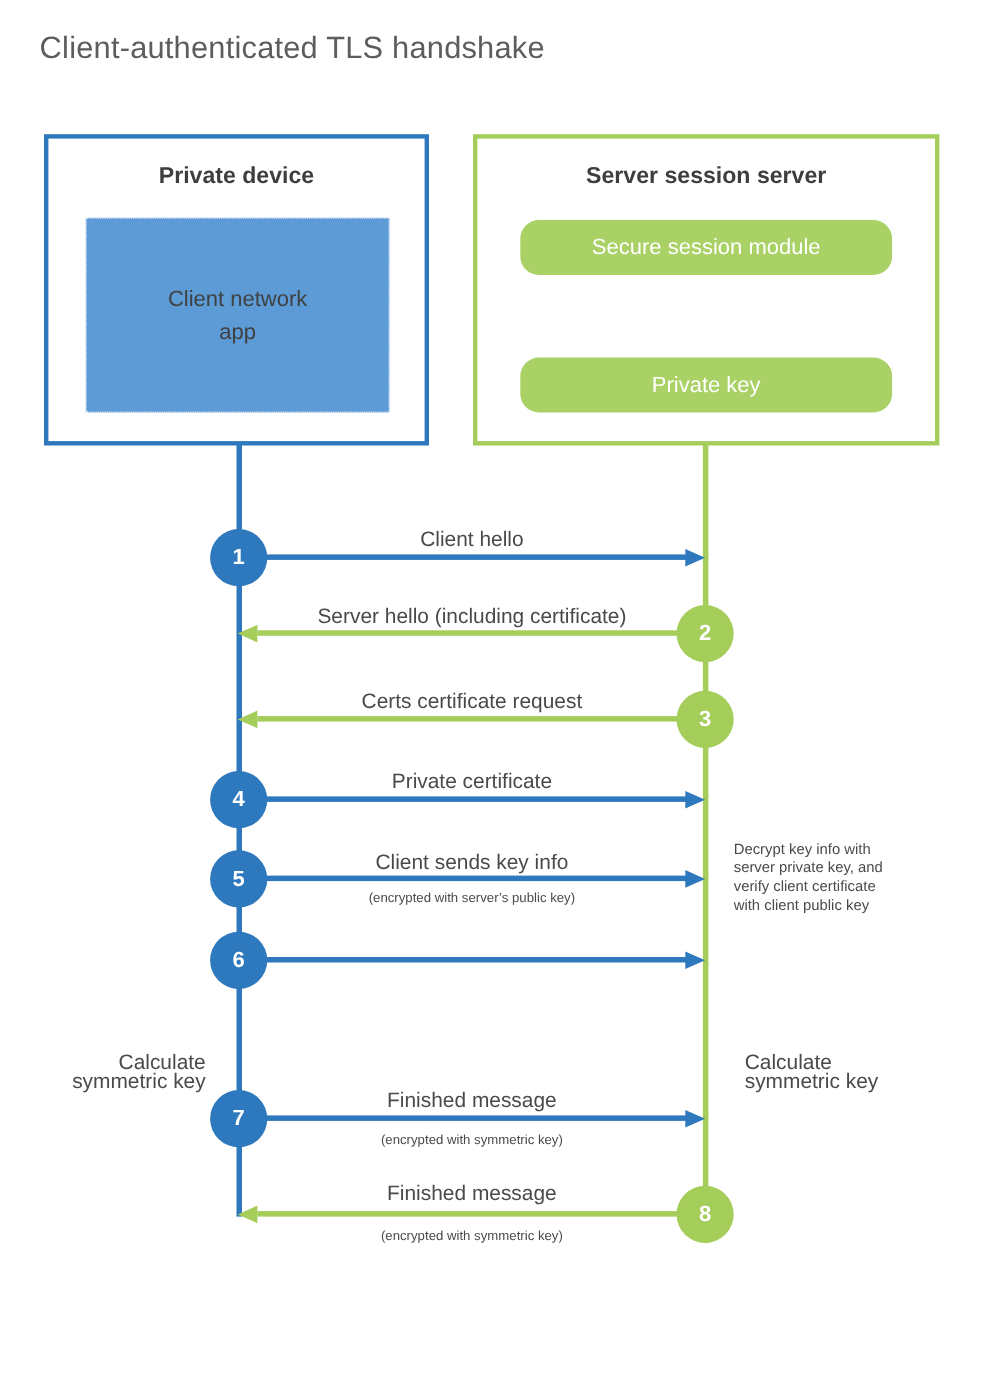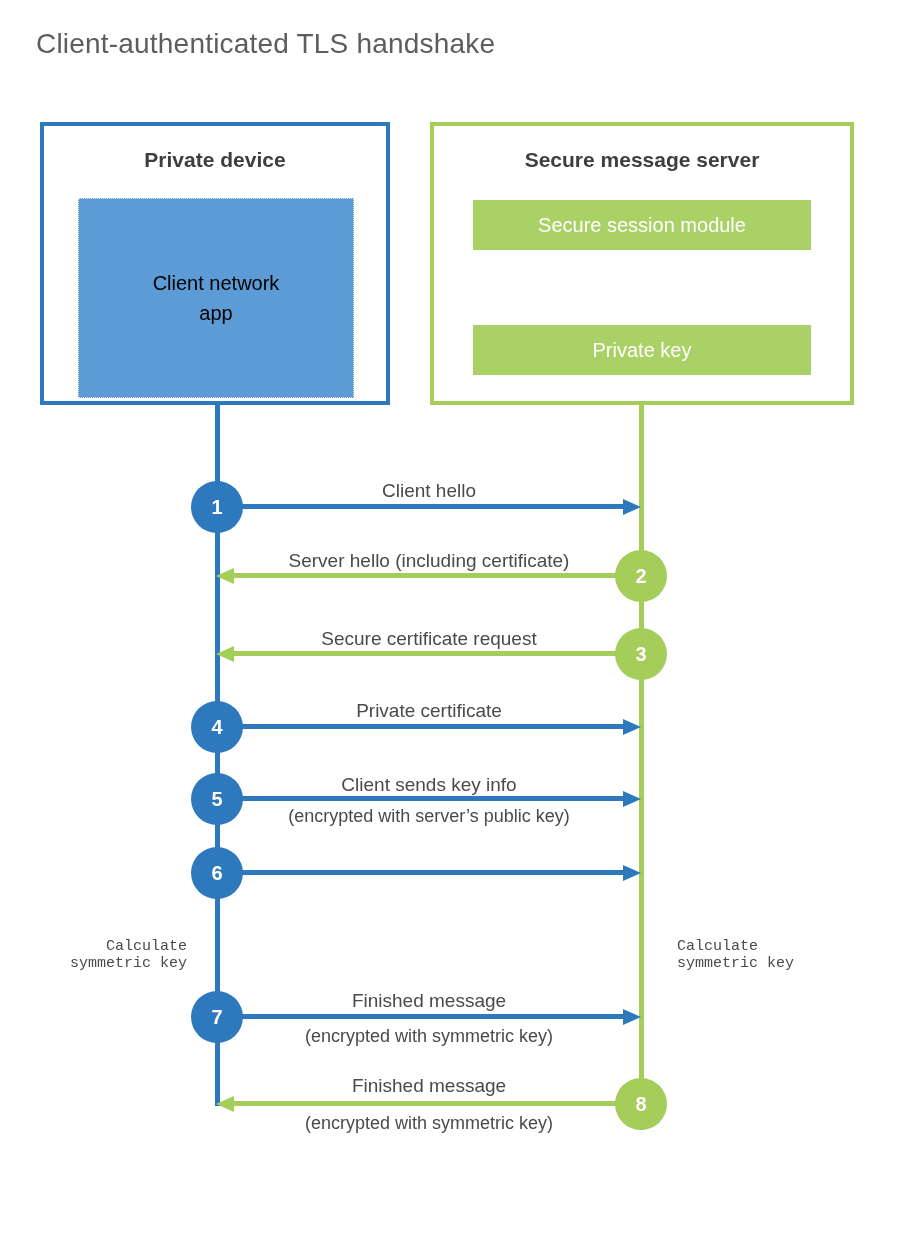--- a/index.html
+++ b/index.html
@@ -12,26 +12,26 @@
   .pre{white-space:pre-line;}
 
   .page-title{position:absolute;left:36px;top:28px;font-size:28px;font-weight:300;
     color:var(--title-gray);letter-spacing:.2px;}
 
   .actor-box{position:absolute;top:122px;height:283px;background:#fff;}
   .client-box{left:40px;width:350px;border:4px solid var(--blue);}
   .server-box{left:430px;width:424px;border:4px solid var(--green);}
   .box-title{position:absolute;top:22px;left:0;width:100%;text-align:center;
     font-size:21px;font-weight:bold;color:var(--text-dark);}
-  .app-rect{position:absolute;left:34px;top:72px;width:276px;height:200px;
+  .app-rect{position:absolute;left:34px;top:72px;width:276px;height:177px;
     background:var(--blue-fill);border:1px dotted rgba(255,255,255,.75);
     display:flex;align-items:center;justify-content:center;text-align:center;
-    color:#000000;font-size:20px;line-height:30px;}
+    color:#404040;font-size:20px;line-height:30px;}
   .module-bar{position:absolute;left:39px;width:338px;height:50px;background:var(--green-fill);
-    display:flex;align-items:center;justify-content:center;color:#fff;font-size:20px;}
+    display:flex;align-items:center;justify-content:center;color:#fff;font-size:20px;border-radius:17px;}
 
   .vline{position:absolute;width:5px;}
   .vline.blue{background:var(--blue);}
   .vline.green{background:var(--green);}
 
   .shaft{position:absolute;height:5px;width:407px;}
   .shaft.blue{background:var(--blue);left:217px;}
   .shaft.green{background:var(--green);left:234px;}
   .head{position:absolute;width:0;height:0;border-top:8px solid transparent;border-bottom:8px solid transparent;}
   .head.right{left:623px;border-left:18px solid var(--blue);}
@@ -39,43 +39,43 @@
 
   .step-circle{position:absolute;width:52px;height:52px;border-radius:50%;
     display:flex;align-items:center;justify-content:center;
     color:#fff;font-size:20px;font-weight:bold;}
   .step-circle.blue{background:var(--blue);}
   .step-circle.green{background:var(--green);}
 
   .msg-label{position:absolute;left:229px;width:400px;text-align:center;
     font-size:19px;line-height:26px;color:var(--text-gray);}
   .msg-sub{position:absolute;left:229px;width:400px;text-align:center;
-    font-size:18px;line-height:20px;color:var(--text-gray);}
+    font-size:12px;line-height:20px;color:var(--text-gray);}
 
   .side-note{position:absolute;left:667px;top:763px;width:175px;
     font-size:13.5px;line-height:17px;color:var(--text-gray);}
-  .calc-note{position:absolute;top:938px;font-size:15px;line-height:17px;color:var(--text-gray);font-family:Liberation Mono, monospace;}
+  .calc-note{position:absolute;top:958px;font-size:19px;line-height:17px;color:var(--text-gray);}
   .calc-left{left:40px;width:147px;text-align:right;}
   .calc-right{left:677px;width:150px;text-align:left;}
 </style>
 </head>
 <body>
 
 <div class="canvas">
 
   <div class="page-title">Client-authenticated TLS handshake</div>
 
   <div class="actor-box client-box">
     <div class="box-title">Private device</div>
     <div class="app-rect pre">Client network
 app</div>
   </div>
 
   <div class="actor-box server-box">
-    <div class="box-title">Secure message server</div>
+    <div class="box-title">Server session server</div>
     <div class="module-bar" style="top:74px;">Secure session module</div>
     <div class="module-bar" style="top:199px;">Private key</div>
   </div>
 
   <div class="vline blue" style="left:215px;top:404px;height:702px;"></div>
   <div class="vline green" style="left:639px;top:404px;height:726px;"></div>
 
   <div class="shaft blue" style="top:504px;"></div>
   <div class="head right" style="top:499px;"></div>
 
@@ -104,27 +104,31 @@
   <div class="step-circle green" style="left:615px;top:550px;">2</div>
   <div class="step-circle green" style="left:615px;top:628px;">3</div>
   <div class="step-circle blue" style="left:191px;top:701px;">4</div>
   <div class="step-circle blue" style="left:191px;top:773px;">5</div>
   <div class="step-circle blue" style="left:191px;top:847px;">6</div>
   <div class="step-circle blue" style="left:191px;top:991px;">7</div>
   <div class="step-circle green" style="left:615px;top:1078px;">8</div>
 
   <div class="msg-label" style="top:478px;">Client hello</div>
   <div class="msg-label" style="top:548px;">Server hello (including certificate)</div>
-  <div class="msg-label" style="top:626px;">Secure certificate request</div>
+  <div class="msg-label" style="top:626px;">Certs certificate request</div>
   <div class="msg-label" style="top:698px;">Private certificate</div>
   <div class="msg-label" style="top:772px;">Client sends key info</div>
   <div class="msg-sub" style="top:806px;">(encrypted with server’s public key)</div>
   <div class="msg-label" style="top:988px;">Finished message</div>
   <div class="msg-sub" style="top:1026px;">(encrypted with symmetric key)</div>
   <div class="msg-label" style="top:1073px;">Finished message</div>
   <div class="msg-sub" style="top:1113px;">(encrypted with symmetric key)</div>
 
+  <div class="side-note pre">Decrypt key info with
+server private key, and
+verify client certificate
+with client public key</div>
   <div class="calc-note calc-left pre">Calculate
 symmetric key</div>
   <div class="calc-note calc-right pre">Calculate
 symmetric key</div>
 
 </div>
 
 </body></html>

